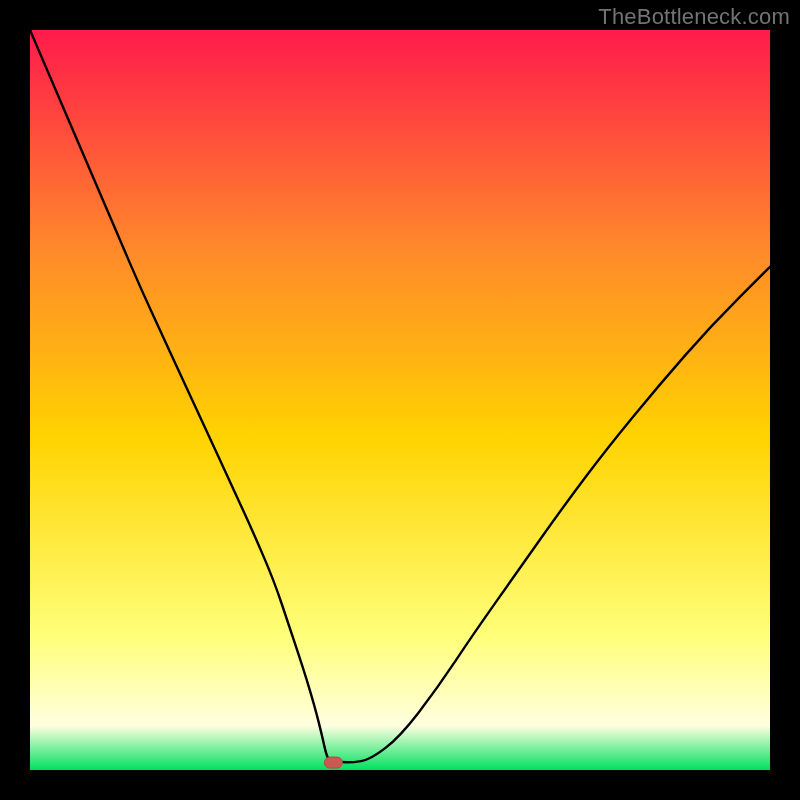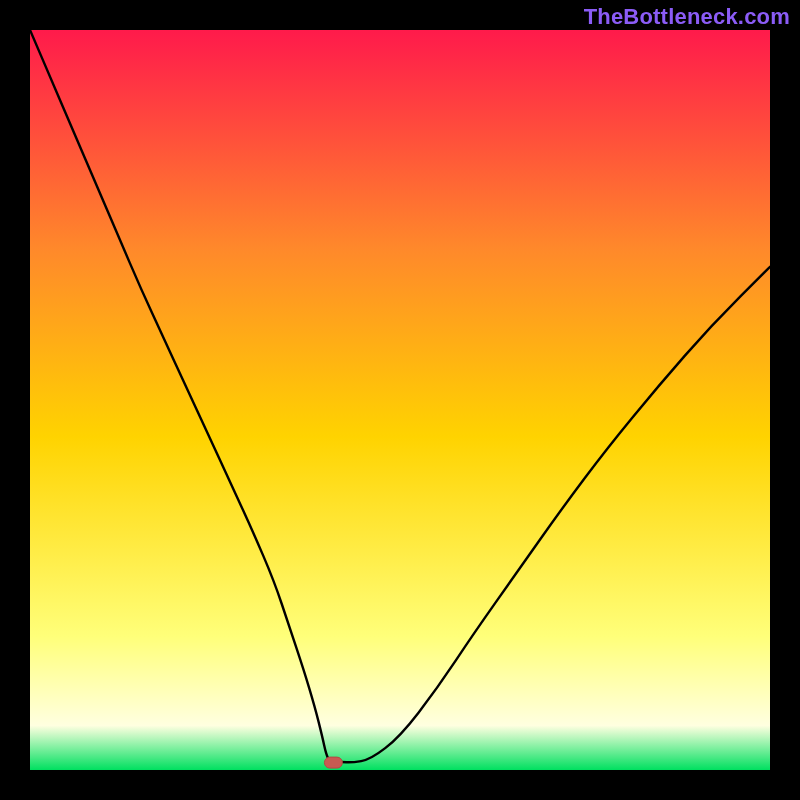--- a/index.html
+++ b/index.html
@@ -24,22 +24,22 @@
     top: 30px;
     width: 740px;
     height: 740px;
   }
   .watermark {
     position: absolute;
     top: 4px;
     right: 10px;
     font-family: Arial, Helvetica, sans-serif;
     font-size: 22px;
-    font-weight: 700;
-    color: #8b5cf6;
+    font-weight: 400;
+    color: #737373;
     letter-spacing: 0.2px;
   }
   svg { display: block; }
 </style>
 </head>
 <body>
 
 <div class="frame">
   <div class="watermark">TheBottleneck.com</div>
   <div class="plot">

